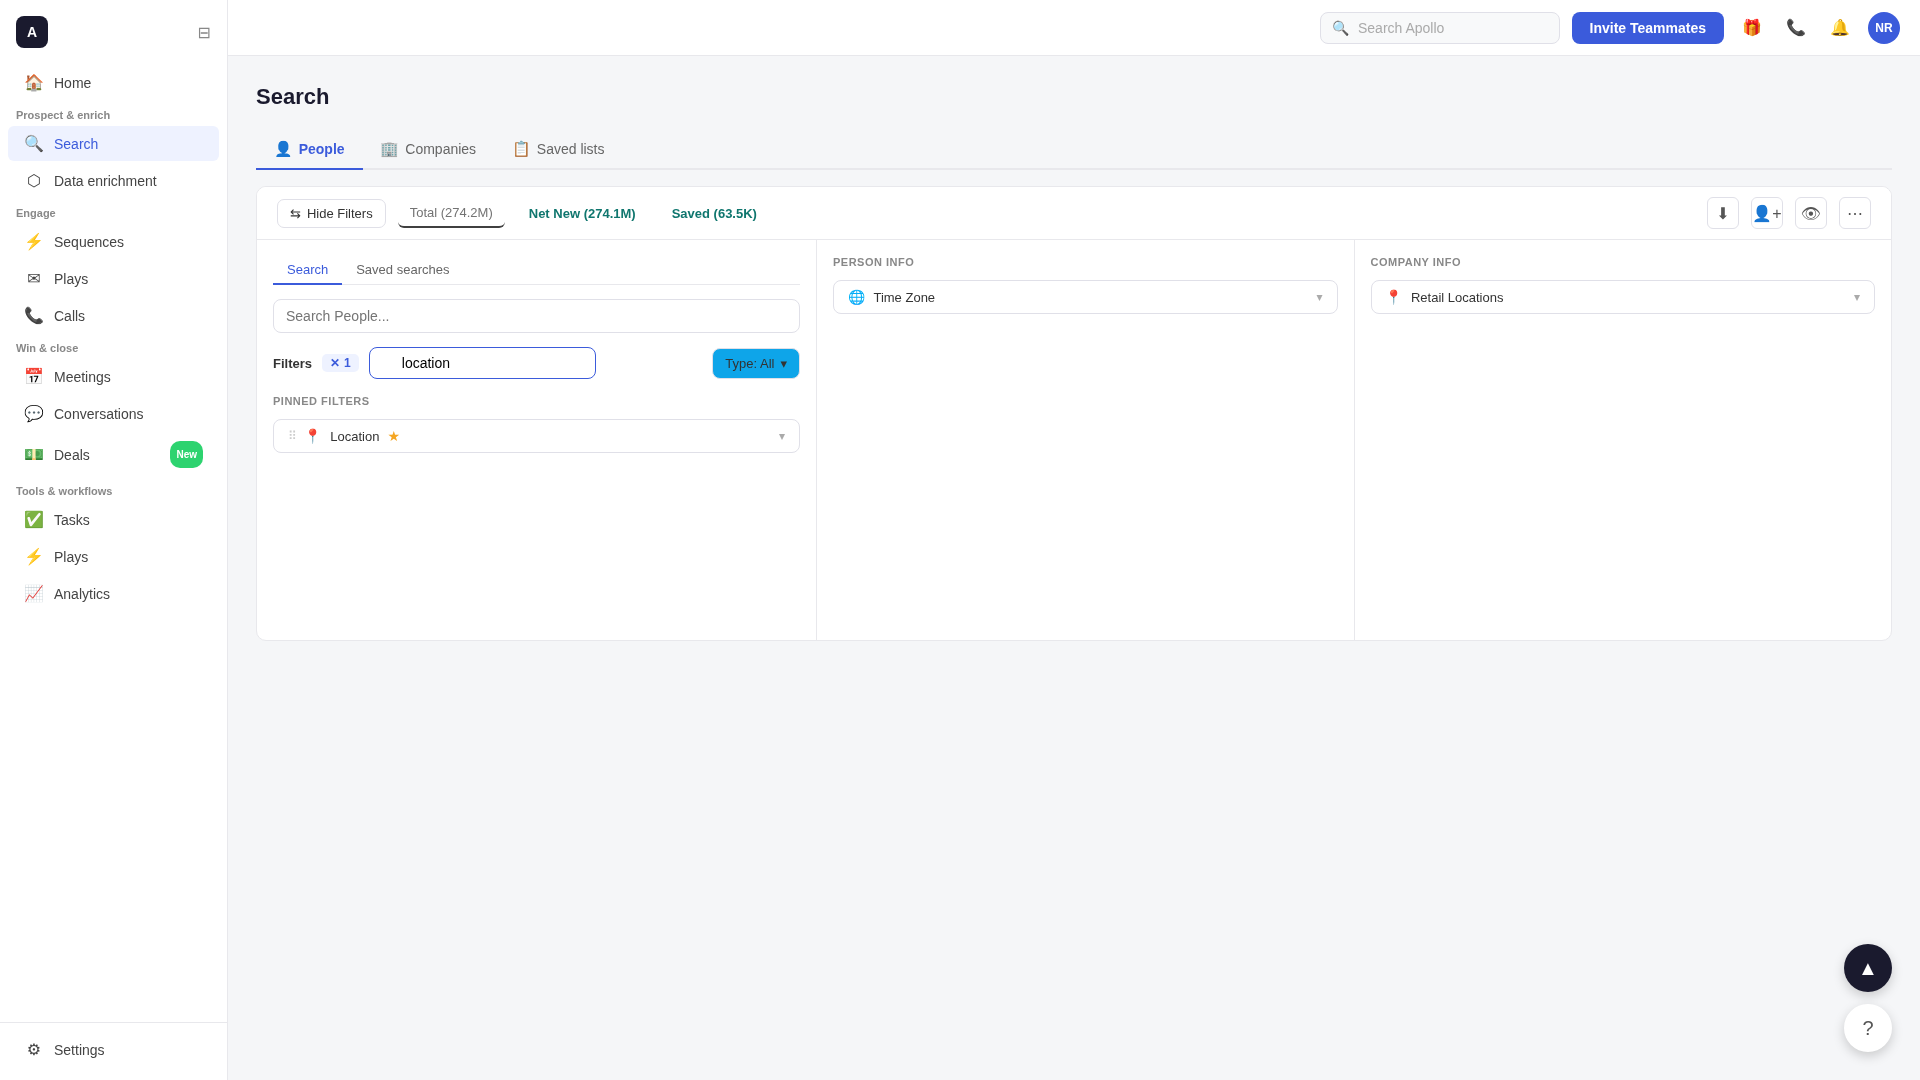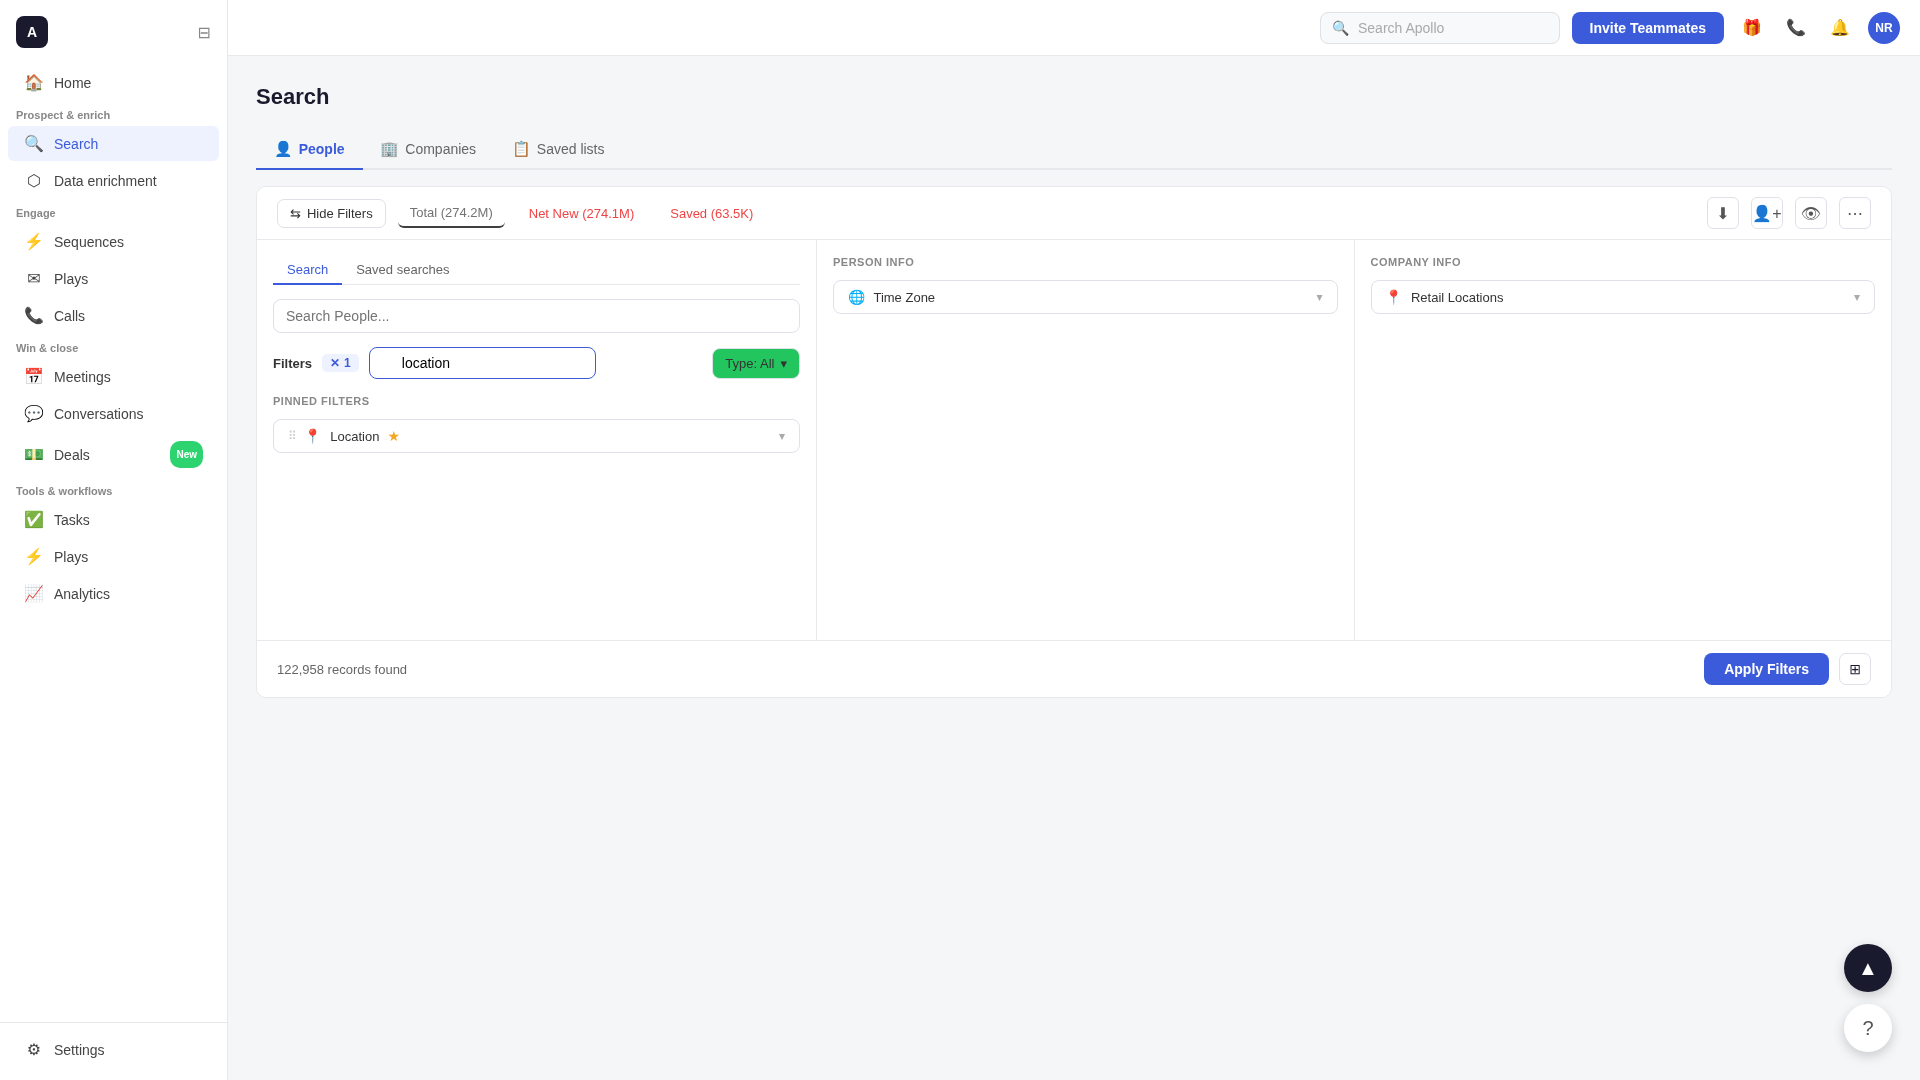--- a/index.html
+++ b/index.html
@@ -183,22 +183,22 @@
       padding: 6px 12px;
       font-size: 13px;
       font-weight: 500;
       color: #333;
       cursor: pointer;
       background: #fff;
     }
     .results-tab {
       padding: 6px 12px;
       font-size: 13px;
-      font-weight: 400;
-      color: #ef4444;
+      font-weight: 700;
+      color: #0f766e;
       cursor: pointer;
       border-radius: 6px;
     }
     .results-tab.active { color: #737373; border-bottom: 2px solid #404040; font-weight: 400; }
     .results-spacer { flex: 1; }
     .results-bar-icon {
       width: 32px; height: 32px;
       display: flex; align-items: center; justify-content: center;
       border-radius: 6px;
       cursor: pointer;
@@ -288,21 +288,21 @@
     }
     .type-dropdown {
       display: flex; align-items: center; gap: 6px;
       border: 1px solid #e0e0e8;
       border-radius: 8px;
       padding: 7px 12px;
       font-size: 13px;
       font-weight: 500;
       color: #333;
       cursor: pointer;
-      background: #22c55e;
+      background: #0ea5e9;
     }
 
     
     .apply-btn {
       background: #3b5bdb;
       color: #fff;
       border: none;
       border-radius: 8px;
       padding: 8px 20px;
       font-size: 14px;
@@ -566,26 +566,20 @@
                 <span>Retail Locations</span>
               </div>
               <span class="filter-chip-arrow">▾</span>
             </div>
           </div>
 
         </div>
 
       </div>
 
-      <div style="display:flex; align-items:center; padding: 12px 20px; border-top: 1px solid #e8e8ec; background: #fff;">
-        <span class="records-count">122,958 records found</span>
-        <div style="flex:1;"></div>
-        <button class="apply-btn">Apply Filters</button>
-        <div style="margin-left:10px; width:32px;height:32px; display:flex;align-items:center;justify-content:center; border:1px solid #e0e0e8; border-radius:7px; cursor:pointer;">⊞</div>
-      </div>
     </div>
   </div>
 </div>
 
 <div class="floating-btns">
   <div class="fab fab-dark">
     <span>▲</span>
   </div>
   <div class="fab fab-white">
     <span>?</span>

